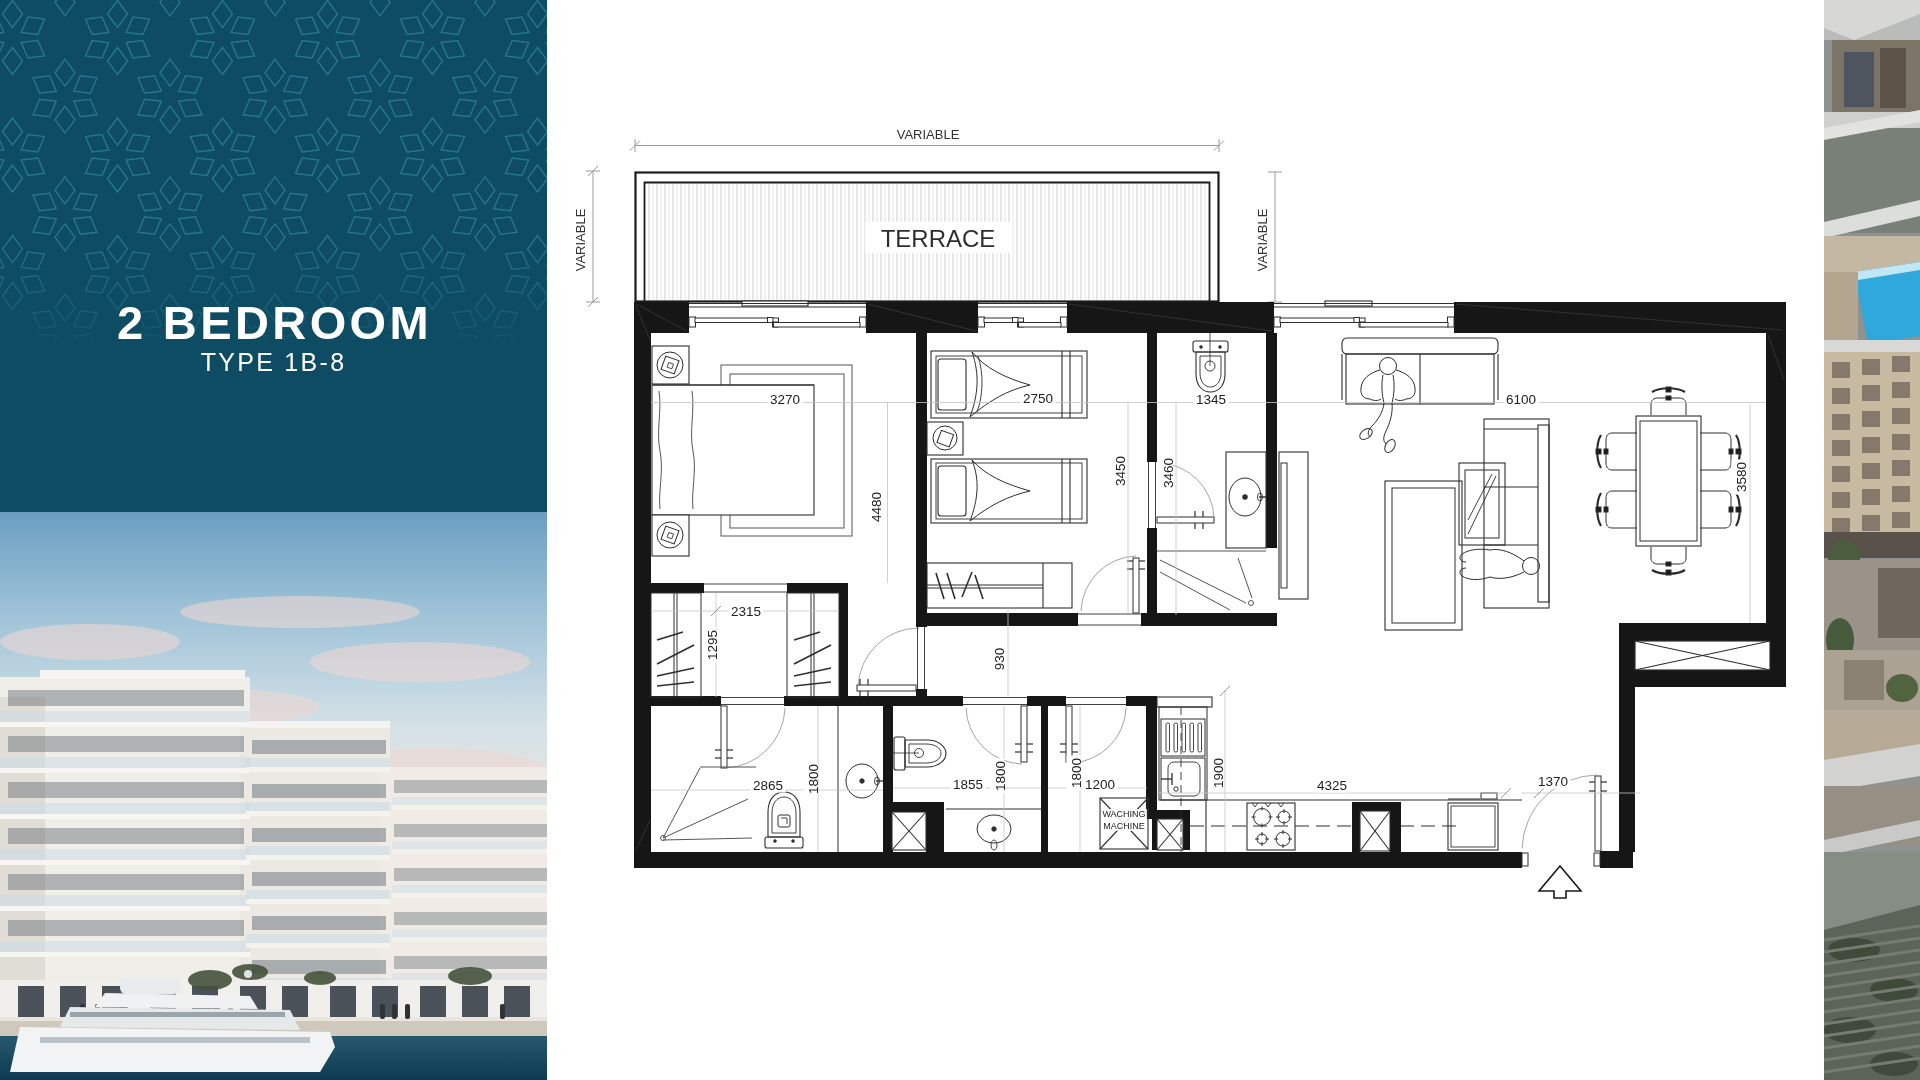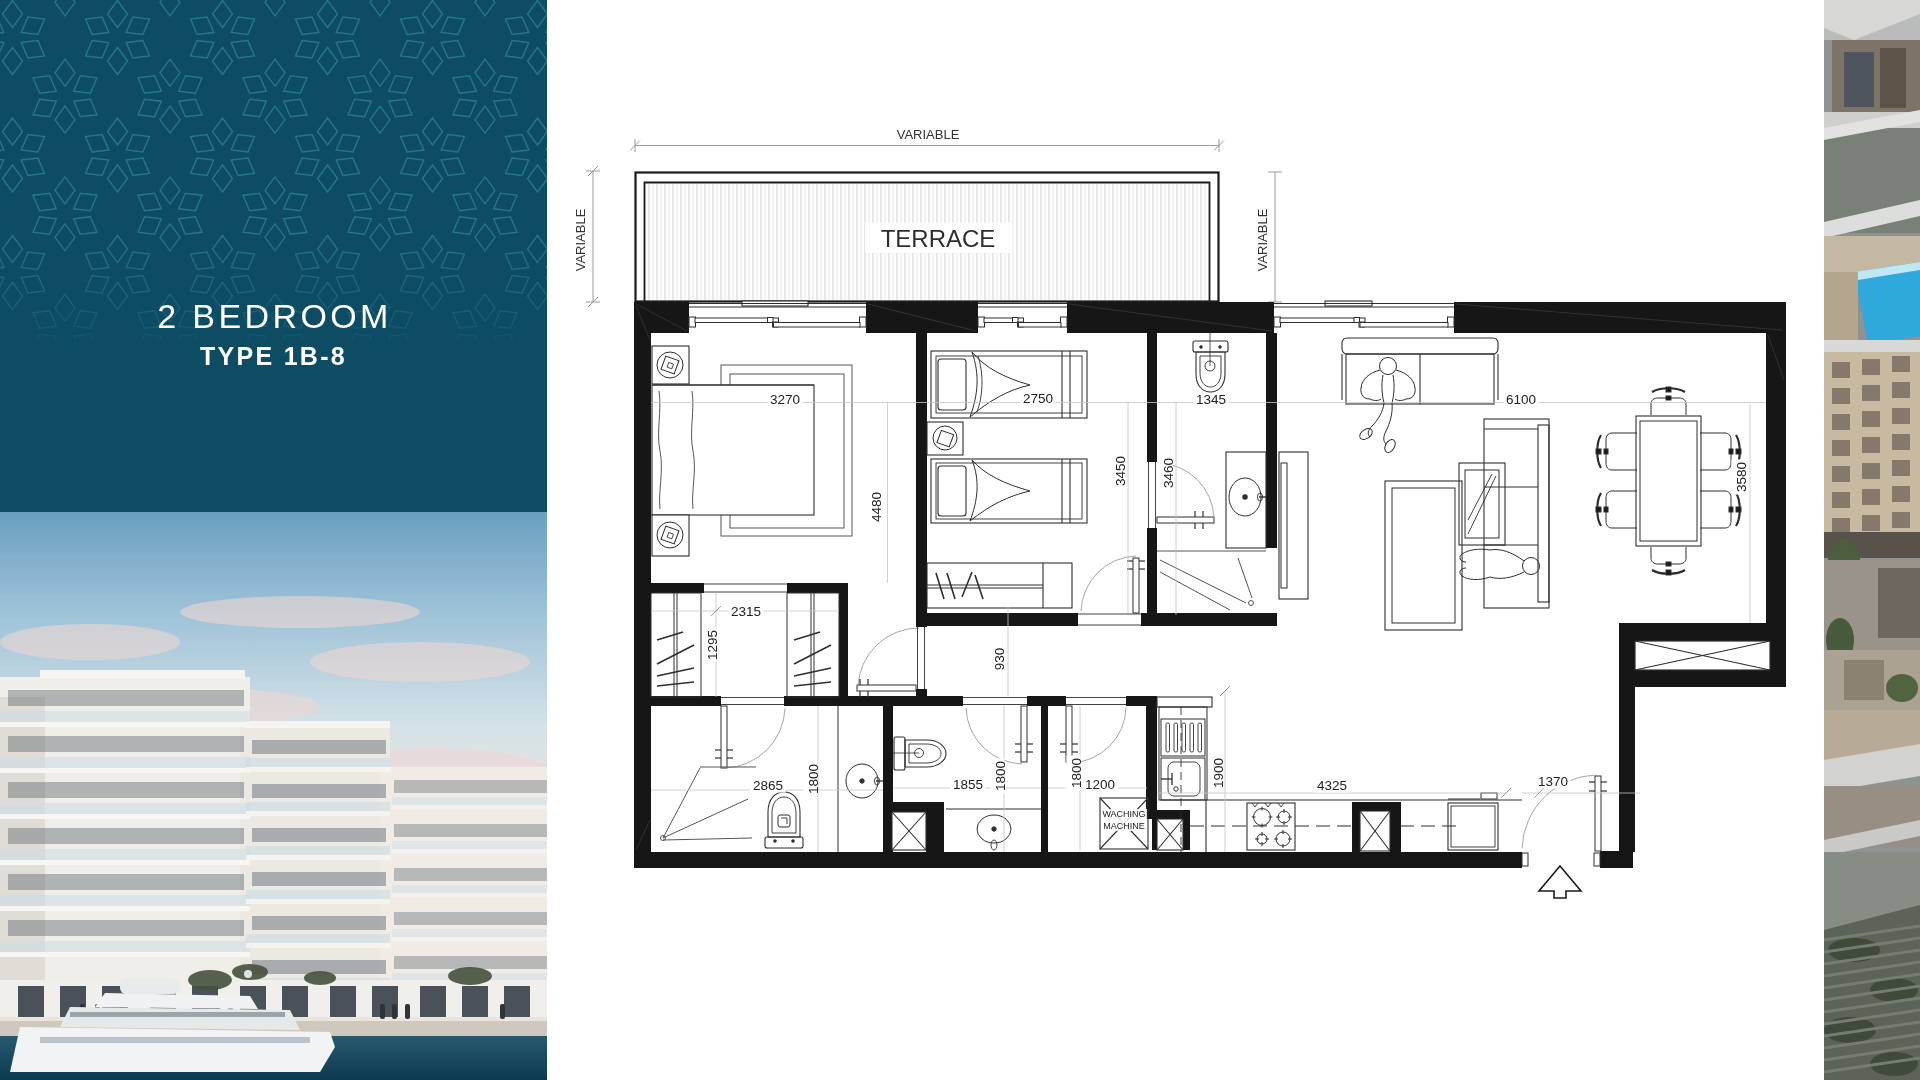--- a/index.html
+++ b/index.html
@@ -340,22 +340,22 @@
         <path d="M590.0,321.2 L580.0,307.8 L590.0,294.2 L600.0,307.8 Z"></path>
         <path d="M581.3,326.2 L564.6,328.2 L558.0,312.8 L574.6,310.8 Z"></path>
         <path d="M581.3,336.2 L574.6,351.7 L558.0,349.8 L564.6,334.3 Z"></path>
         <path d="M590.0,341.2 L600.0,354.8 L590.0,368.2 L580.0,354.8 Z"></path>
         <path d="M598.7,336.2 L615.4,334.3 L622.0,349.8 L605.4,351.7 Z"></path>
         <path d="M598.7,326.2 L605.4,310.8 L622.0,312.8 L615.4,328.2 Z"></path>
 </g>
 </svg>
 
 <div class="abs" style="left:0;top:299px;width:547px;text-align:center;color:#fff;">
-<div style="font-size:34px;font-weight:400;letter-spacing:3.4px;line-height:1;margin-left:2px;">2 BEDROOM</div>
-<div style="font-size:25px;font-weight:700;letter-spacing:2.3px;line-height:1;margin-top:11px;">TYPE 1B-8</div>
+<div style="font-size:47px;font-weight:700;letter-spacing:3.4px;line-height:1;margin-left:2px;">2 BEDROOM</div>
+<div style="font-size:25px;font-weight:400;letter-spacing:2.3px;line-height:1;margin-top:4px;">TYPE 1B-8</div>
 </div>
 
 <svg class="abs" style="left:0;top:512px;" width="547" height="568" viewBox="0 0 547 568">
 <defs>
 <linearGradient id="sky" x1="0" y1="0" x2="0" y2="1">
 <stop offset="0" stop-color="#6a9fc1"></stop>
           <stop offset="0.18" stop-color="#9fc3d8"></stop>
           <stop offset="0.38" stop-color="#d5e2e7"></stop>
           <stop offset="0.55" stop-color="#eee3dc"></stop>
 </linearGradient>

